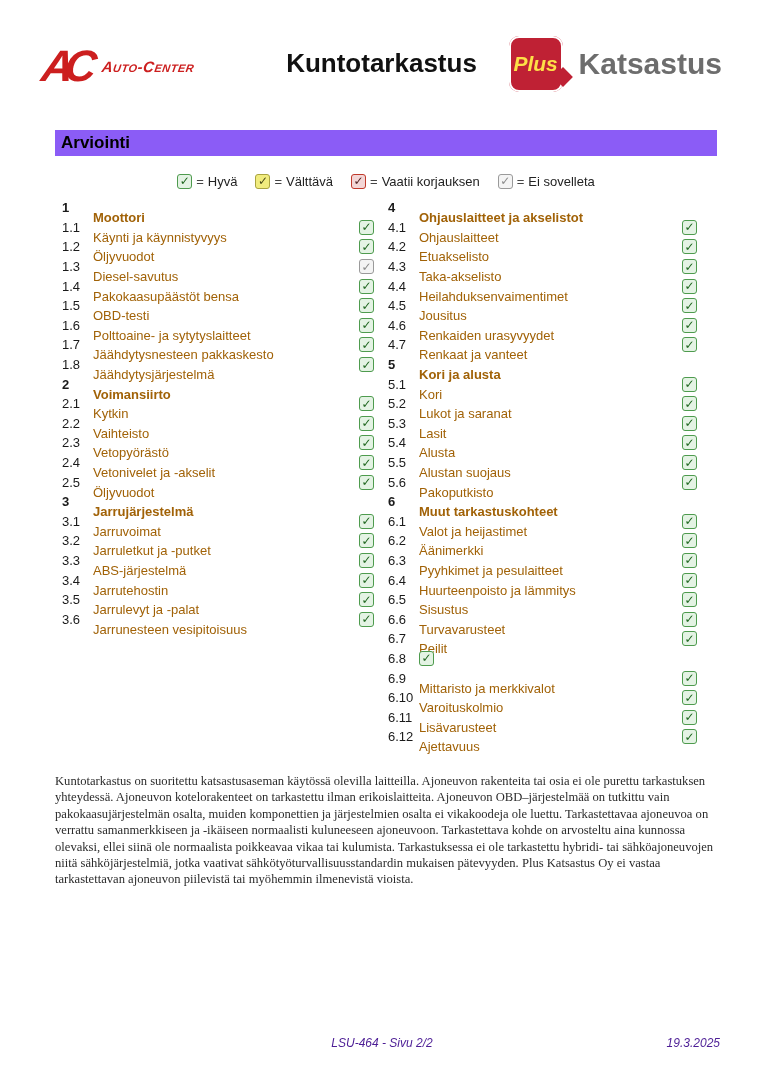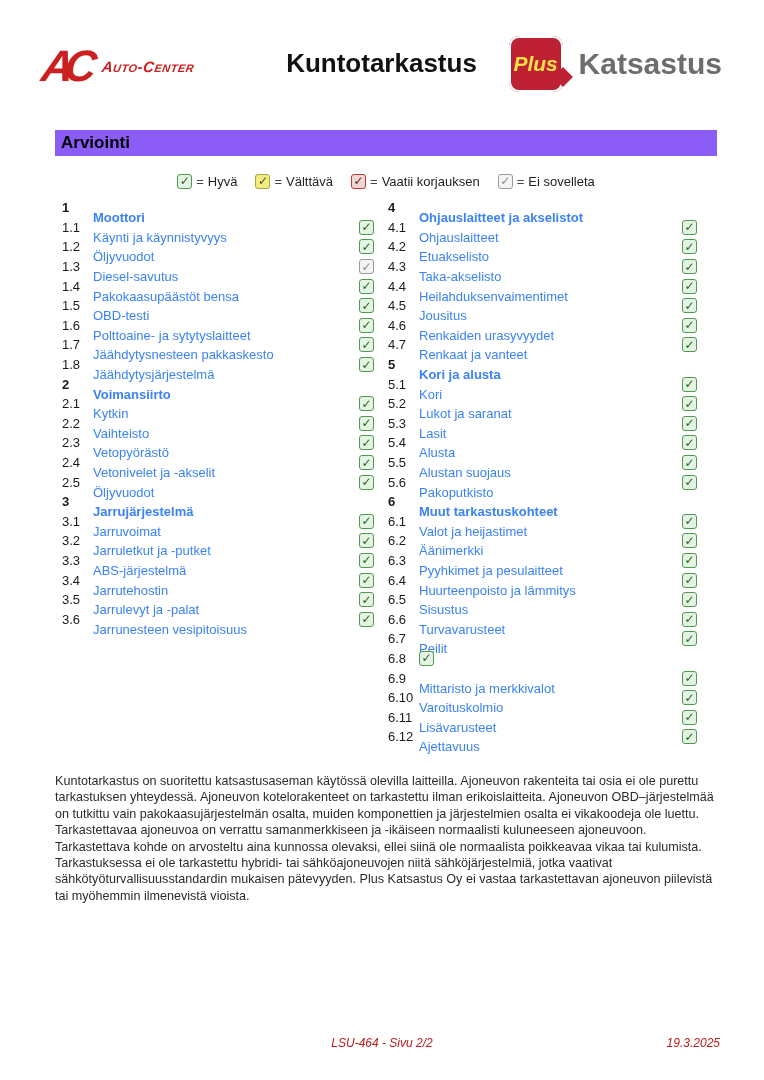--- a/index.html
+++ b/index.html
@@ -64,29 +64,29 @@
   .status-repair .check{color:#4a1a1a;}
   .status-na{border-color:#9a9a9a;background:#f4f4f4;}
   .status-na .check{color:#8a8a8a;}
   
   .checklist{position:absolute;left:0;top:198px;width:100%;}
   .col{position:absolute;top:0;}
   .col-left{left:62px;width:312px;}
   .col-right{left:388px;width:309px;}
   .row{display:flex;align-items:center;height:19.6px;font-size:13px;}
   .row .num{flex:0 0 31px;color:#1a1a1a;}
-  .row .label{flex:1;color:#3b82f6;white-space:nowrap;margin-top:20px;}
+  .row .label{flex:1;color:#a16207;white-space:nowrap;margin-top:20px;}
   .row.heading .label,.row.heading .num{font-weight:bold;}
   
   .disclaimer{
     position:absolute;left:55px;top:773px;width:662px;margin:0;
-    font-size:12.6px;line-height:16.4px;color:#2b2b2b;
-  }
-  
-  .footer{position:absolute;left:0;top:1036px;width:100%;height:20px;font-style:italic;font-size:12px;color:#b91c1c;}
+    font-size:12.6px;line-height:16.4px;color:#2b2b2b;font-family:Liberation Serif, serif;
+  }
+  
+  .footer{position:absolute;left:0;top:1036px;width:100%;height:20px;font-style:italic;font-size:12px;color:#4c1d95;}
   .footer-center{position:absolute;left:0;right:0;text-align:center;}
   .footer-right{position:absolute;right:44px;}
 </style>
 </head>
 <body>
 
 <div class="page">
 
   <header class="header">
     <div class="logo-ac">

